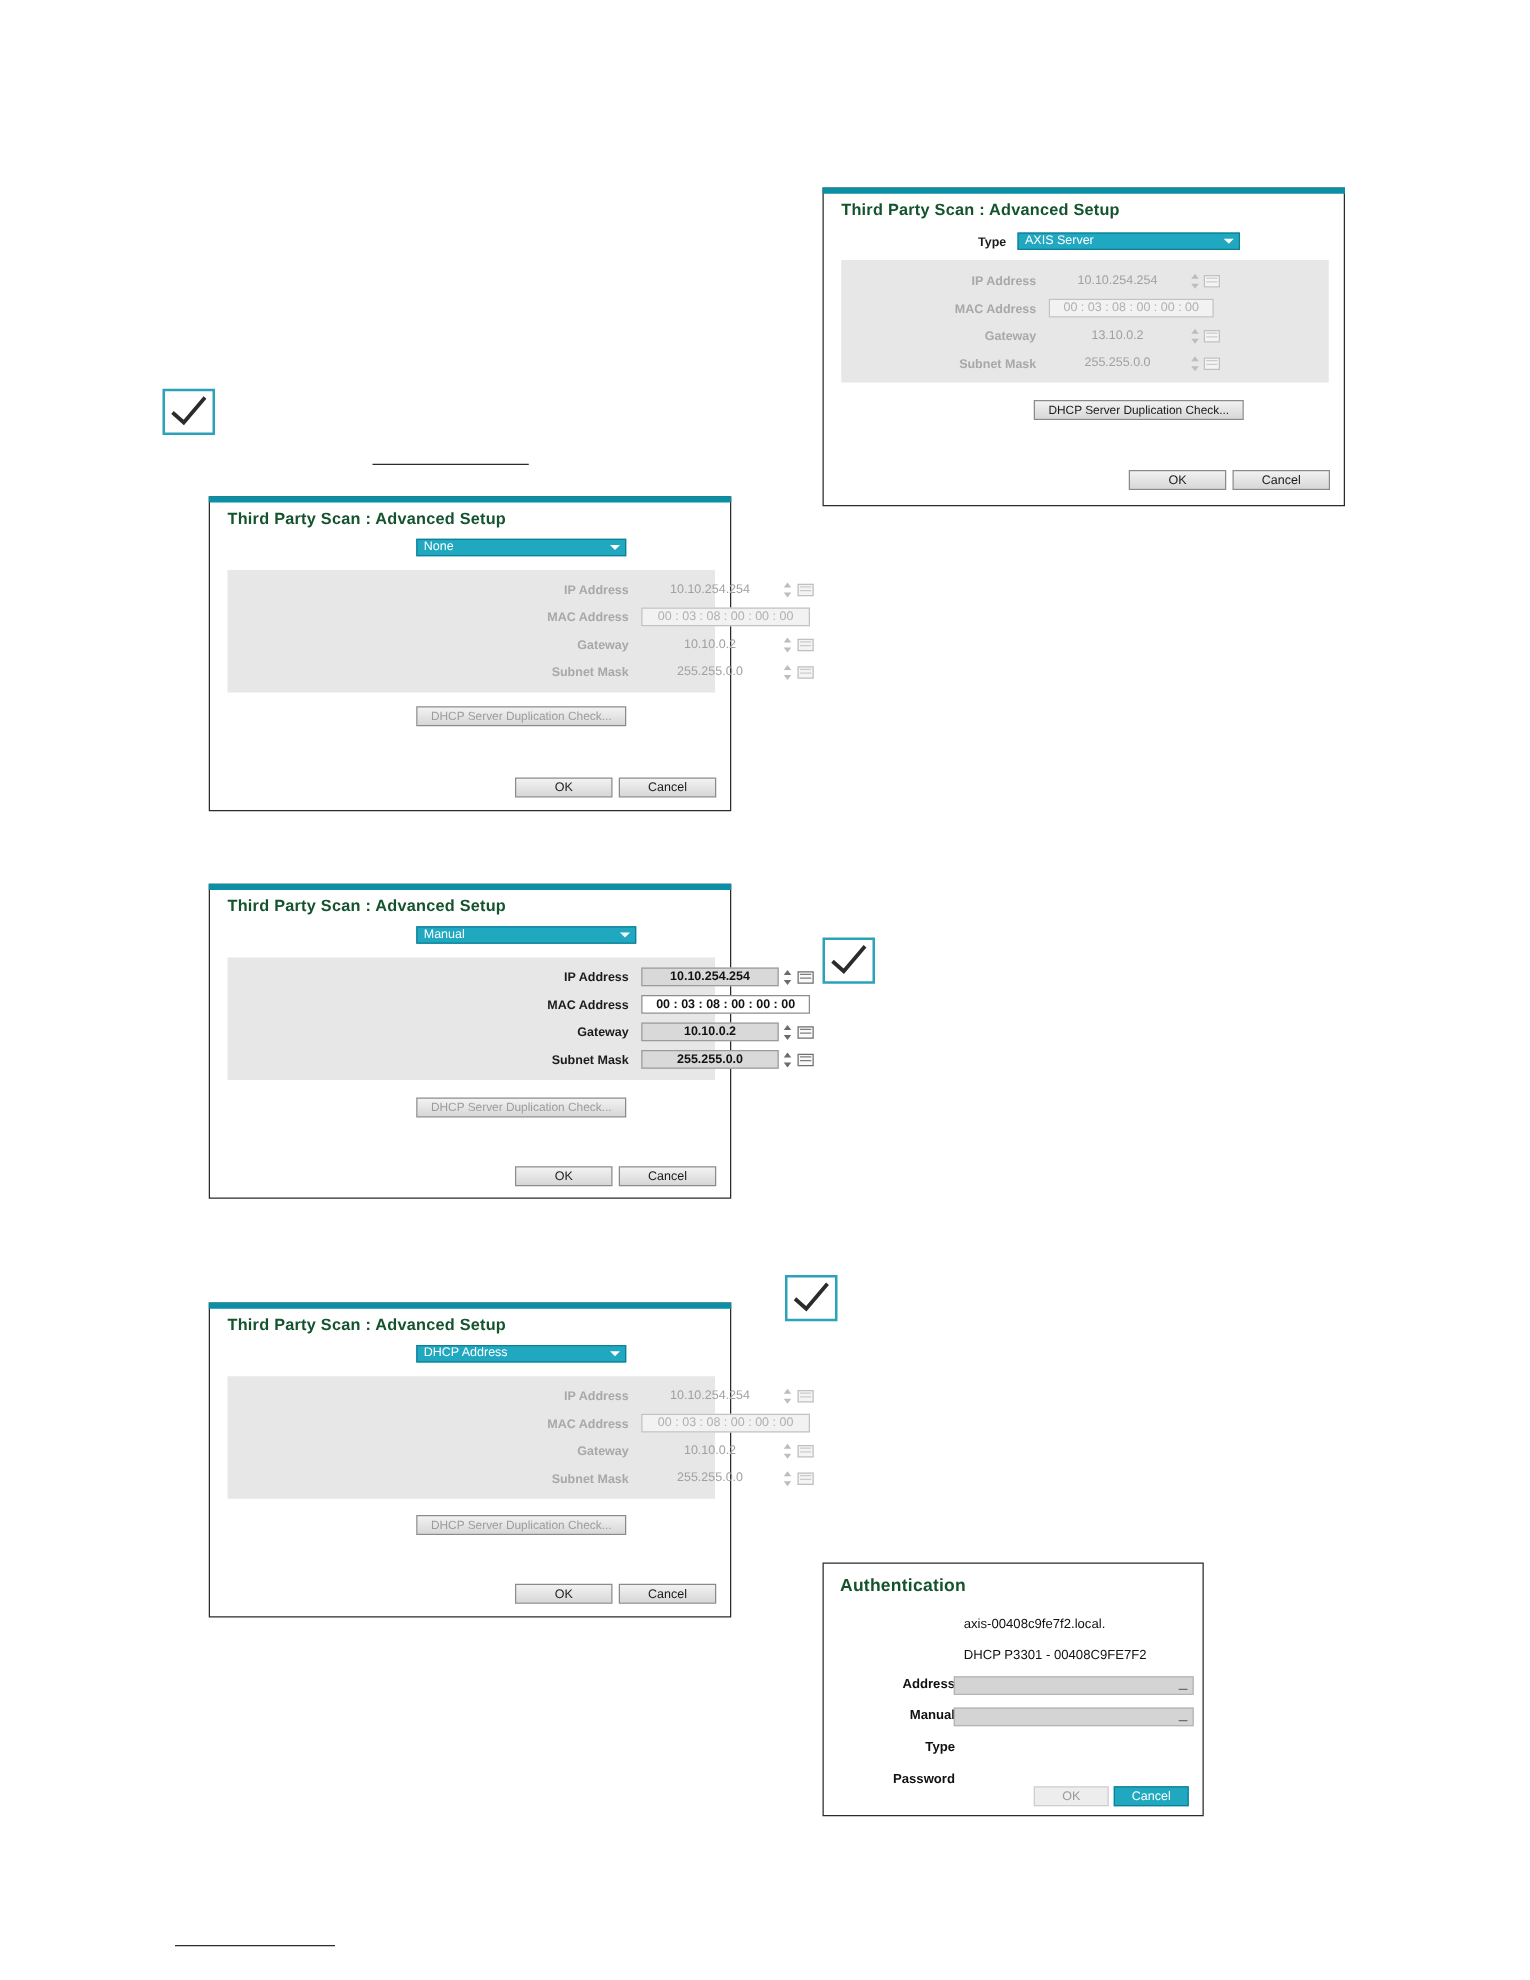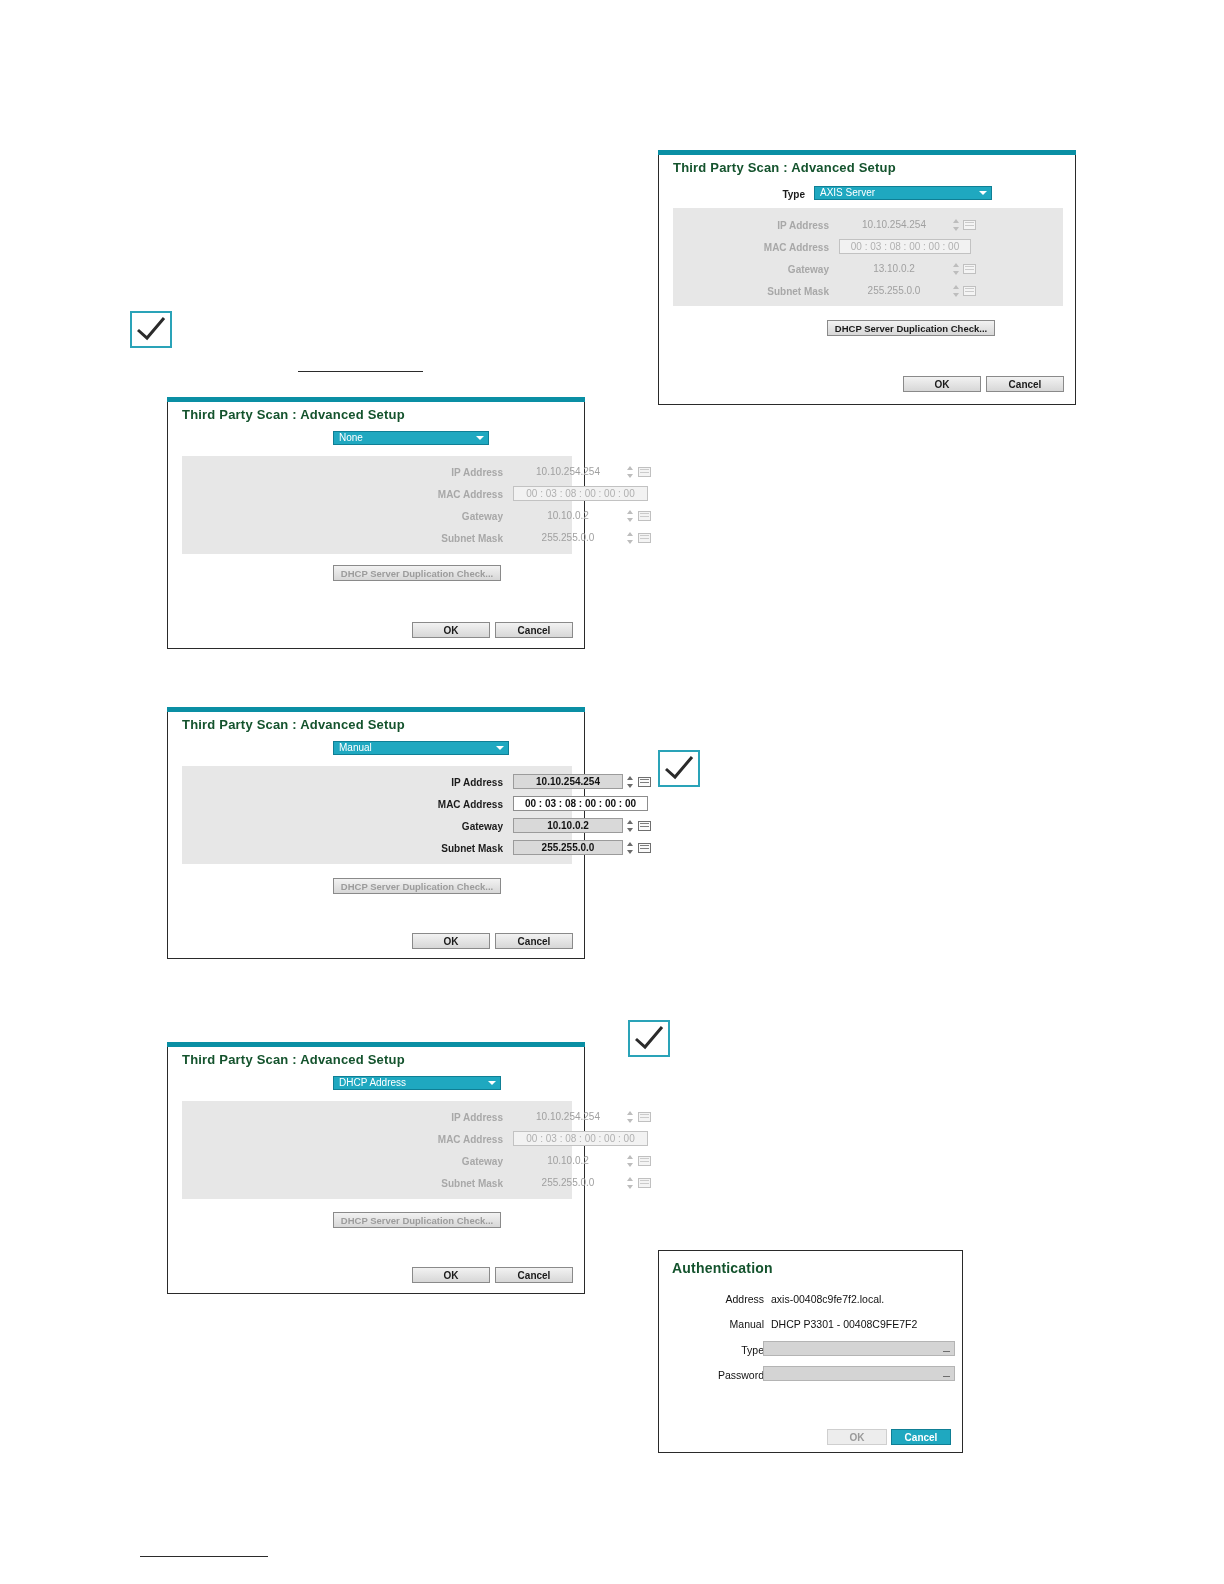--- a/index.html
+++ b/index.html
@@ -157,21 +157,21 @@
   .keypad.dim::before { border-color: #cbcbcb; }
 
   
   .btn {
     background: linear-gradient(#f2f2f2, #d7d7d7);
     border: 1px solid #8a8a8a;
     box-sizing: border-box;
     display: flex;
     align-items: center;
     justify-content: center;
-    font-weight: bold;
+    font-weight: normal;
     color: #1a1a1a;
   }
   .btn.dimtext { color: #9c9c9c; }
   .btn.accent {
     background: #1fa8c0;
     border-color: #0f7f95;
     color: #ffffff;
   }
   .btn.flat {
     background: #ededed;
@@ -190,22 +190,23 @@
 
   
   .rule {
     position: absolute;
     background: #2b2b2b;
   }
 
   
   .auth-label {
     text-align: right;
-    font-weight: normal;
+    font-weight: bold;
     color: #111;
+    margin-top: 48px;
   }
   .auth-value {
     font-weight: normal;
     color: #111;
   }
   .auth-input {
     background: #d4d4d4;
     border: 1px solid #b4b4b4;
     box-sizing: border-box;
     position: relative;
@@ -230,21 +231,21 @@
 </div>
 
 <div class="rule" style="left:298px; top:371px; width:125px; height:1px;"></div>
 
 <div class="dialog" style="left:167px; top:397px; width:418px; height:252px;">
   <div class="topbar"></div>
 
   <div class="dlg-title" style="position:absolute; left:14px; top:9px; font-size:13px;">Third Party Scan : Advanced Setup</div>
 
   <div class="flabel" style="position:absolute; left:268px; top:36px; width:40px; font-size:10px;">Type</div>
-  <div class="combo" style="position:absolute; left:165px; top:33px; width:156px; height:14px;">
+  <div class="combo" style="position:absolute; left:165px; top:33px; width:168px; height:14px;">
     <span class="ctext">None</span>
     <span class="carrow"></span>
   </div>
 
   <div class="panel" style="position:absolute; left:14px; top:58px; width:390px; height:98px;"></div>
 
   <div class="flabel dim" style="position:absolute; left:225px; top:69px; width:110px; font-size:10px;">IP Address</div>
   <div class="tfield dim" style="position:absolute; left:345px; top:66px; width:110px; height:15px; font-size:10px;">10.10.254.254</div>
   <span class="spin dim" style="position:absolute; left:456px; top:67px;">
       <i class="up"></i>

